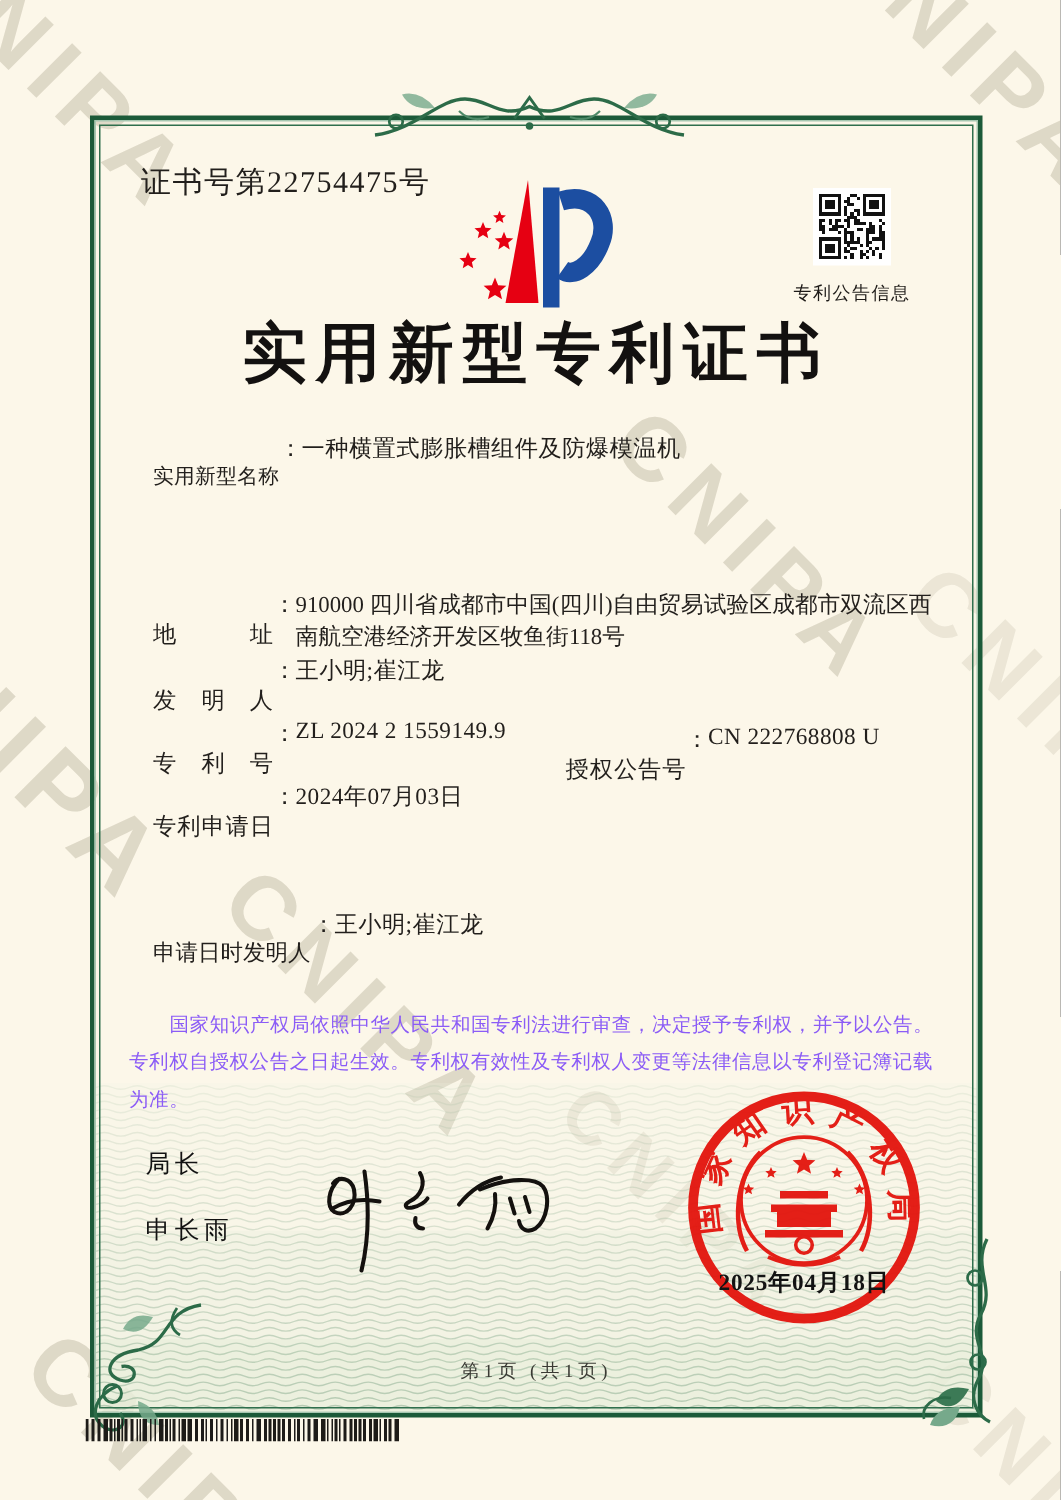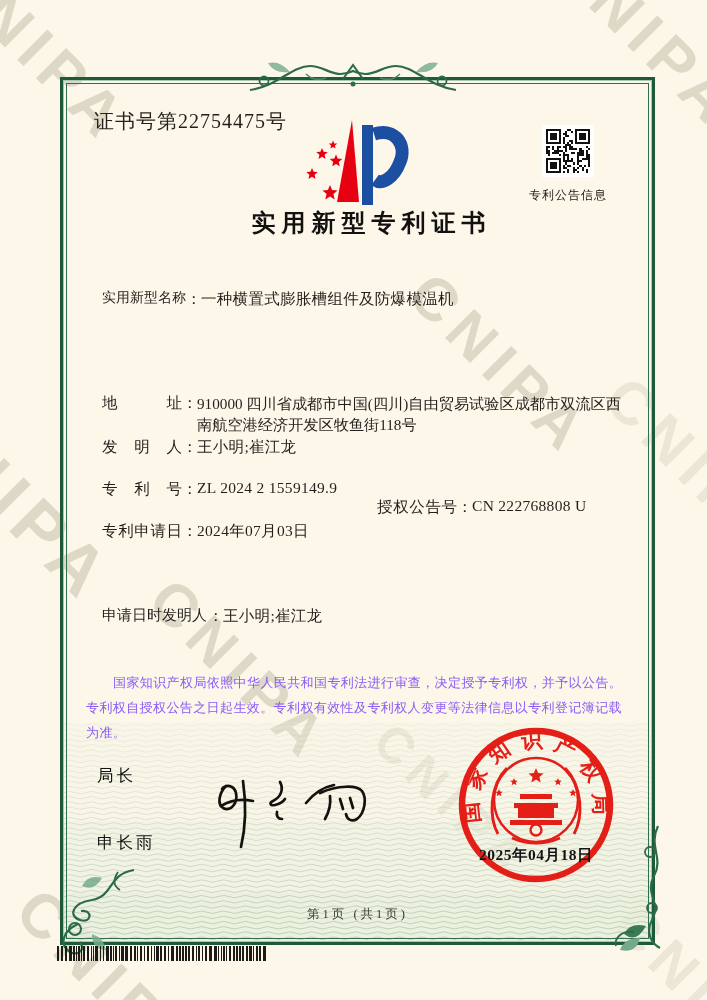--- a/index.html
+++ b/index.html
@@ -24,26 +24,26 @@
   .frame{position:absolute; left:60px; top:77px; width:595px; height:868px;
     border:3px solid var(--green); box-sizing:border-box; z-index:3;}
   .frame .inner1{position:absolute; inset:0; border:1px solid var(--green-light);}
   .frame .inner2{position:absolute; inset:3px; border:1px solid var(--green-mid);}
   .deco{position:absolute; z-index:3;}
   .waves{position:absolute; left:64px; top:722px; z-index:2;}
   
   .content-item{position:absolute; z-index:5;}
   .cert-no{left:94px; top:108px; font-size:20px; letter-spacing:1px;text-align:right;}
   .doc-title{left:60px; top:207px; width:595px; text-align:center;
-    font-size:24px; font-weight:bold; letter-spacing:6px; color:#131110;padding-left:14px;}
+    font-size:43px; font-weight:bold; letter-spacing:6px; color:#131110;}
   .qr-label{left:512px; top:187px; width:112px; text-align:center;
     font-size:12px; letter-spacing:1px; color:#1d1a17;}
   .row{position:absolute; left:102px; z-index:5; font-size:15.5px; white-space:nowrap; color:var(--ink);}
   .row.rcol{left:377px;}
-  .lbl{display:inline-block; width:80px; text-align:justify; text-align-last:justify; vertical-align:top;}
+  .lbl{display:inline-block; width:80px; text-align:justify; text-align-last:justify; vertical-align:top;margin-top:20px;}
   .lbl.six{width:84px; font-size:13.8px;}
   .lbl.wide{width:106px; font-size:15px; text-align-last:auto;}
   .colon{display:inline-block; width:15px; vertical-align:top;}
   .val{letter-spacing:0.3px;}
   .val-block{display:inline-block; white-space:normal; width:430px; line-height:21px;
     vertical-align:top; font-size:15.2px;}
   .statement{left:86px; top:670px; width:538px; font-size:13px; letter-spacing:0.4px;
     line-height:25px; color:#8b5cf6;}
   .statement .l1{text-indent:27px;}
   .signer{left:97px; font-family:"Liberation Sans","DejaVu Sans",sans-serif;
@@ -396,37 +396,37 @@
   </div>
   <div class="row" style="top:393px">
     <span class="lbl">地址</span><span class="colon">：</span><span class="val-block">910000 四川省成都市中国(四川)自由贸易试验区成都市双流区西南航空港经济开发区牧鱼街118号</span>
   </div>
   <div class="row" style="top:437px">
     <span class="lbl">发明人</span><span class="colon">：</span><span class="val">王小明;崔江龙</span>
   </div>
   <div class="row" style="top:479px">
     <span class="lbl">专利号</span><span class="colon">：</span><span class="val">ZL 2024 2 1559149.9</span>
   </div>
-  <div class="row rcol" style="top:497px">
+  <div class="row rcol" style="top:483px">
     <span class="lbl">授权公告号</span><span class="colon">：</span><span class="val">CN 222768808 U</span>
   </div>
   <div class="row" style="top:521px">
     <span class="lbl">专利申请日</span><span class="colon">：</span><span class="val">2024年07月03日</span>
   </div>
   <div class="row" style="top:606px">
     <span class="lbl wide">申请日时发明人</span><span class="colon">：</span><span class="val">王小明;崔江龙</span>
   </div>
 
   <div class="content-item statement">
     <div class="l1">国家知识产权局依照中华人民共和国专利法进行审查，决定授予专利权，并予以公告。</div>
     <div class="l2">专利权自授权公告之日起生效。专利权有效性及专利权人变更等法律信息以专利登记簿记载为准。</div>
   </div>
 
   <div class="content-item signer" style="top:765px">局长</div>
-  <div class="content-item signer" style="top:832px">申长雨</div>
+  <div class="content-item signer" style="top:809px">申长雨</div>
 
   <svg class="sig" width="200" height="110" viewBox="0 0 200 110">
     <g fill="none" stroke="#14110e" stroke-width="2.7" stroke-linecap="round">
       <path d="M28 46 C21 53 19 64 25 68 C33 72 40 63 38 53 C36 45 28 44 24 49"></path>
       <path d="M23 66 C33 60 45 59 55 61"></path>
       <path d="M45 41 C48 62 48 86 43 107"></path>
       <path d="M82 42 C86 49 83 57 75 61 C71 63 72 66 77 65 C81 64 85 62 87 59"></path>
       <path d="M79 72 C78 76 80 79 84 79"></path>
       <path d="M108 63 C116 53 126 47 136 45"></path>
       <path d="M122 53 C140 45 159 45 164 51 C169 58 167 73 159 79 C154 82 149 80 148 74"></path>

